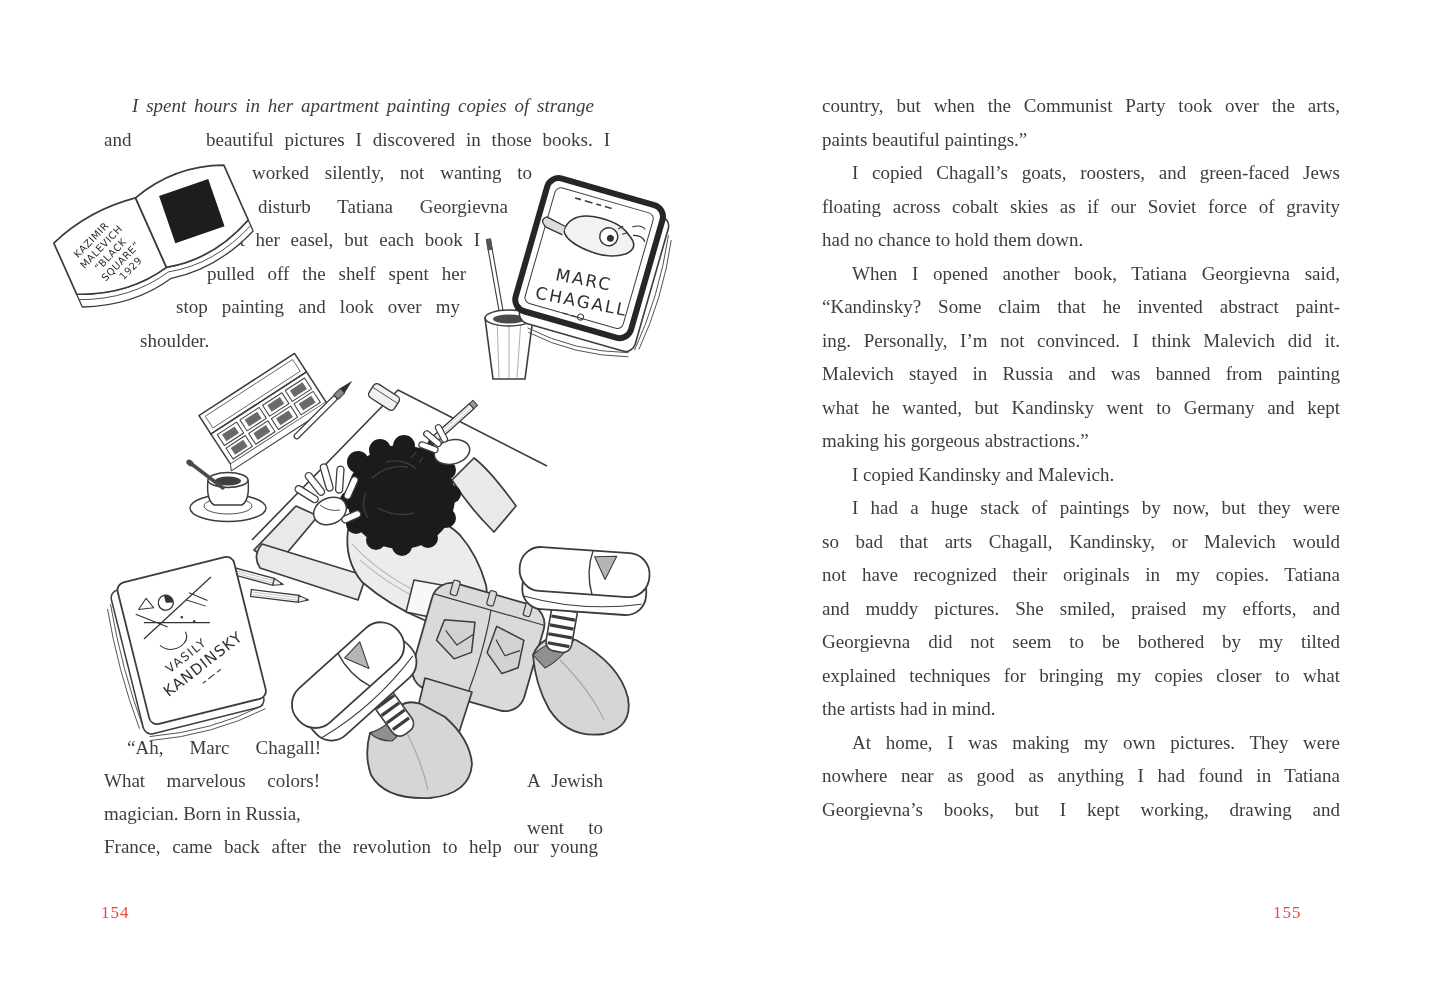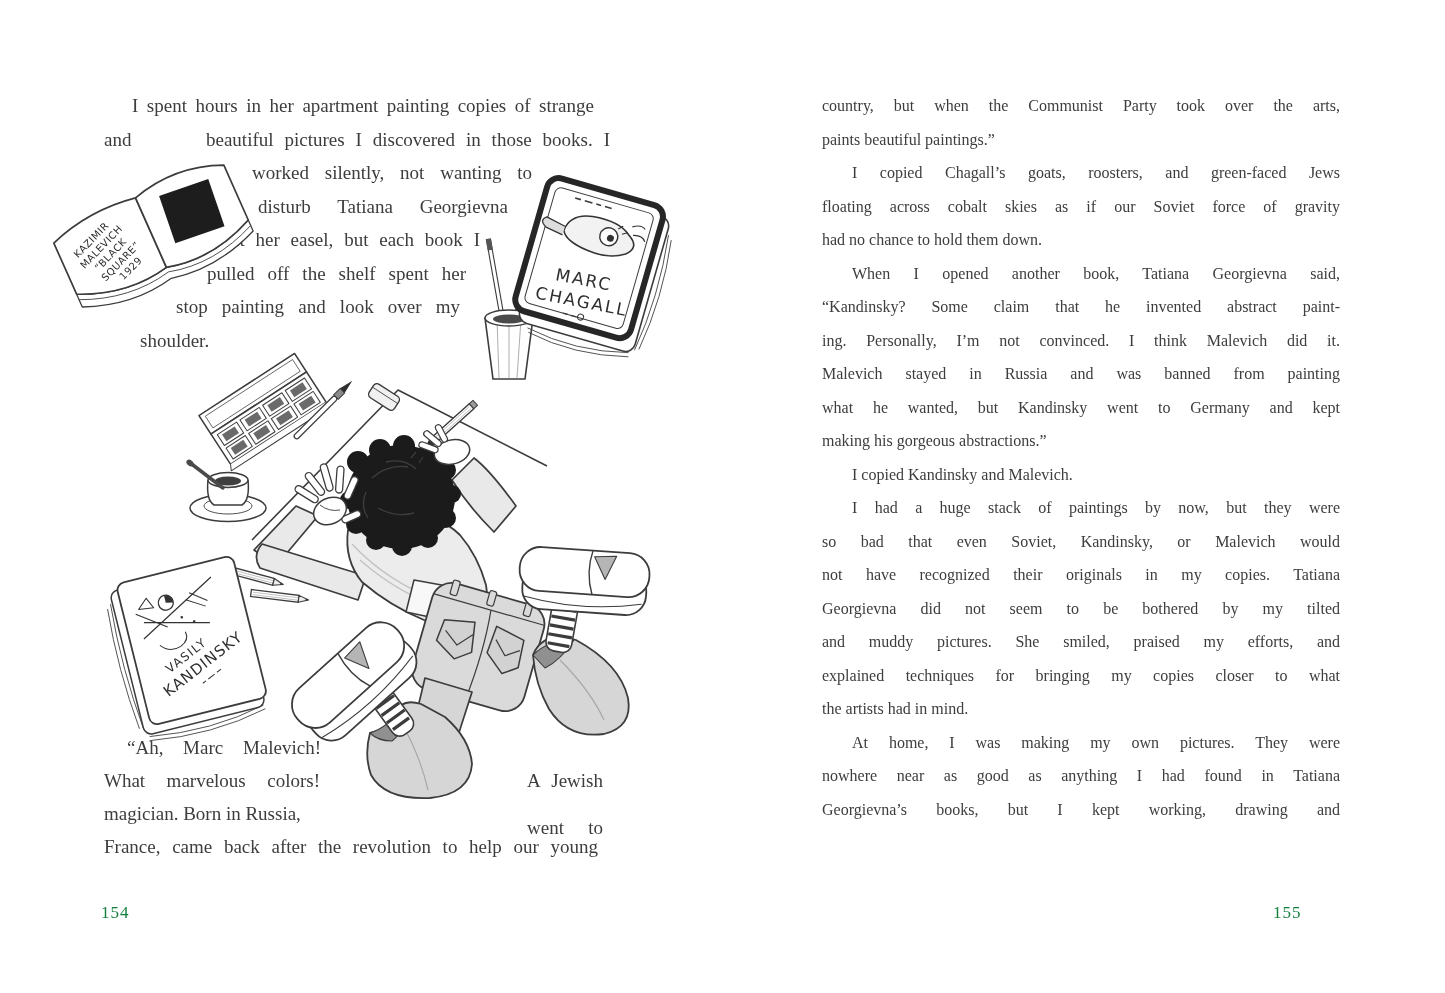--- a/index.html
+++ b/index.html
@@ -2,47 +2,47 @@
 <html><head>
 <meta charset="utf-8">
 <style>
   html,body{margin:0;padding:0;}
   body{
     width:1445px;height:993px;background:#ffffff;position:relative;overflow:hidden;
     font-family:"Liberation Serif", serif;color:#3d3d3d;
   }
   .ln-abs{position:absolute;font-size:19px;line-height:24px;white-space:nowrap;}
   .ln-abs.j{white-space:normal;text-align:justify;text-align-last:justify;}
-  .rp{position:absolute;left:822px;top:89px;width:518px;font-size:16px;}
+  .rp{position:absolute;left:822px;top:89px;width:518px;font-size:19px;}
   .rp .ln{height:33.5px;line-height:33.5px;text-align:justify;text-align-last:justify;}
   .rp .ln.e{text-align:left;text-align-last:left;}
   .rp .ln.in{text-indent:30px;}
-  .pgnum{position:absolute;font-size:17px;letter-spacing:1px;color:#15803d;line-height:20px;}
+  .pgnum{position:absolute;font-size:17px;letter-spacing:1px;color:#ef4444;line-height:20px;}
   svg{position:absolute;left:0;top:0;}
   svg text{font-family:"DejaVu Sans", sans-serif;fill:#2e2e2e;}
   .hand-s{font-size:10px;letter-spacing:.5px;}
   .hand-m{font-size:12px;letter-spacing:1.5px;}
   .hand-l{font-size:15px;letter-spacing:1px;}
   .hand-xl{font-size:17px;letter-spacing:2px;}
 </style>
 </head>
 <body>
 
 <div>
-  <div class="ln-abs j" style="left:132px;top:94px;width:462px;">I spent hours in her apartment painting copies of strange</div>
+  <div class="ln-abs j" style="left:132px;top:94px;width:462px;font-style:italic;">I spent hours in her apartment painting copies of strange</div>
   <div class="ln-abs" style="left:104px;top:128px;">and</div>
   <div class="ln-abs j" style="left:206px;top:128px;width:404px;">beautiful pictures I discovered in those books. I</div>
   <div class="ln-abs j" style="left:252px;top:161px;width:280px;">worked silently, not wanting to</div>
   <div class="ln-abs j" style="left:258px;top:195px;width:250px;">disturb Tatiana Georgievna</div>
   <div class="ln-abs j" style="left:231px;top:228px;width:249px;">at her easel, but each book I</div>
   <div class="ln-abs j" style="left:207px;top:262px;width:259px;">pulled off the shelf spent her</div>
   <div class="ln-abs j" style="left:176px;top:295px;width:284px;">stop painting and look over my</div>
   <div class="ln-abs" style="left:140px;top:329px;">shoulder.</div>
 
-  <div class="ln-abs j" style="left:127px;top:736px;width:194px;">“Ah, Marc Malevich!</div>
+  <div class="ln-abs j" style="left:127px;top:736px;width:194px;">“Ah, Marc Chagall!</div>
   <div class="ln-abs j" style="left:104px;top:769px;width:216px;">What marvelous colors!</div>
   <div class="ln-abs j" style="left:527px;top:769px;width:76px;">A Jewish</div>
   <div class="ln-abs" style="left:104px;top:802px;">magician. Born in Russia,</div>
   <div class="ln-abs j" style="left:527px;top:816px;width:76px;">went to</div>
   <div class="ln-abs j" style="left:104px;top:835px;width:494px;">France, came back after the revolution to help our young</div>
 
   <div class="pgnum" style="left:101px;top:903px;">154</div>
 </div>
 
 <div class="rp">
@@ -52,24 +52,24 @@
   <div class="ln j">floating across cobalt skies as if our Soviet force of gravity</div>
   <div class="ln e">had no chance to hold them down.</div>
   <div class="ln j in">When I opened another book, Tatiana Georgievna said,</div>
   <div class="ln j">“Kandinsky? Some claim that he invented abstract paint-</div>
   <div class="ln j">ing. Personally, I’m not convinced. I think Malevich did it.</div>
   <div class="ln j">Malevich stayed in Russia and was banned from painting</div>
   <div class="ln j">what he wanted, but Kandinsky went to Germany and kept</div>
   <div class="ln e">making his gorgeous abstractions.”</div>
   <div class="ln e in">I copied Kandinsky and Malevich.</div>
   <div class="ln j in">I had a huge stack of paintings by now, but they were</div>
-  <div class="ln j">so bad that even Soviet, Kandinsky, or Malevich would</div>
+  <div class="ln j">so bad that arts Chagall, Kandinsky, or Malevich would</div>
   <div class="ln j">not have recognized their originals in my copies. Tatiana</div>
+  <div class="ln j">and muddy pictures. She smiled, praised my efforts, and</div>
   <div class="ln j">Georgievna did not seem to be bothered by my tilted</div>
-  <div class="ln j">and muddy pictures. She smiled, praised my efforts, and</div>
   <div class="ln j">explained techniques for bringing my copies closer to what</div>
   <div class="ln e">the artists had in mind.</div>
   <div class="ln j in">At home, I was making my own pictures. They were</div>
   <div class="ln j">nowhere near as good as anything I had found in Tatiana</div>
   <div class="ln j">Georgievna’s books, but I kept working, drawing and</div>
 </div>
 <div class="pgnum" style="left:1273px;top:903px;">155</div>
 
 <svg width="722" height="993" viewBox="0 0 722 993">
 

